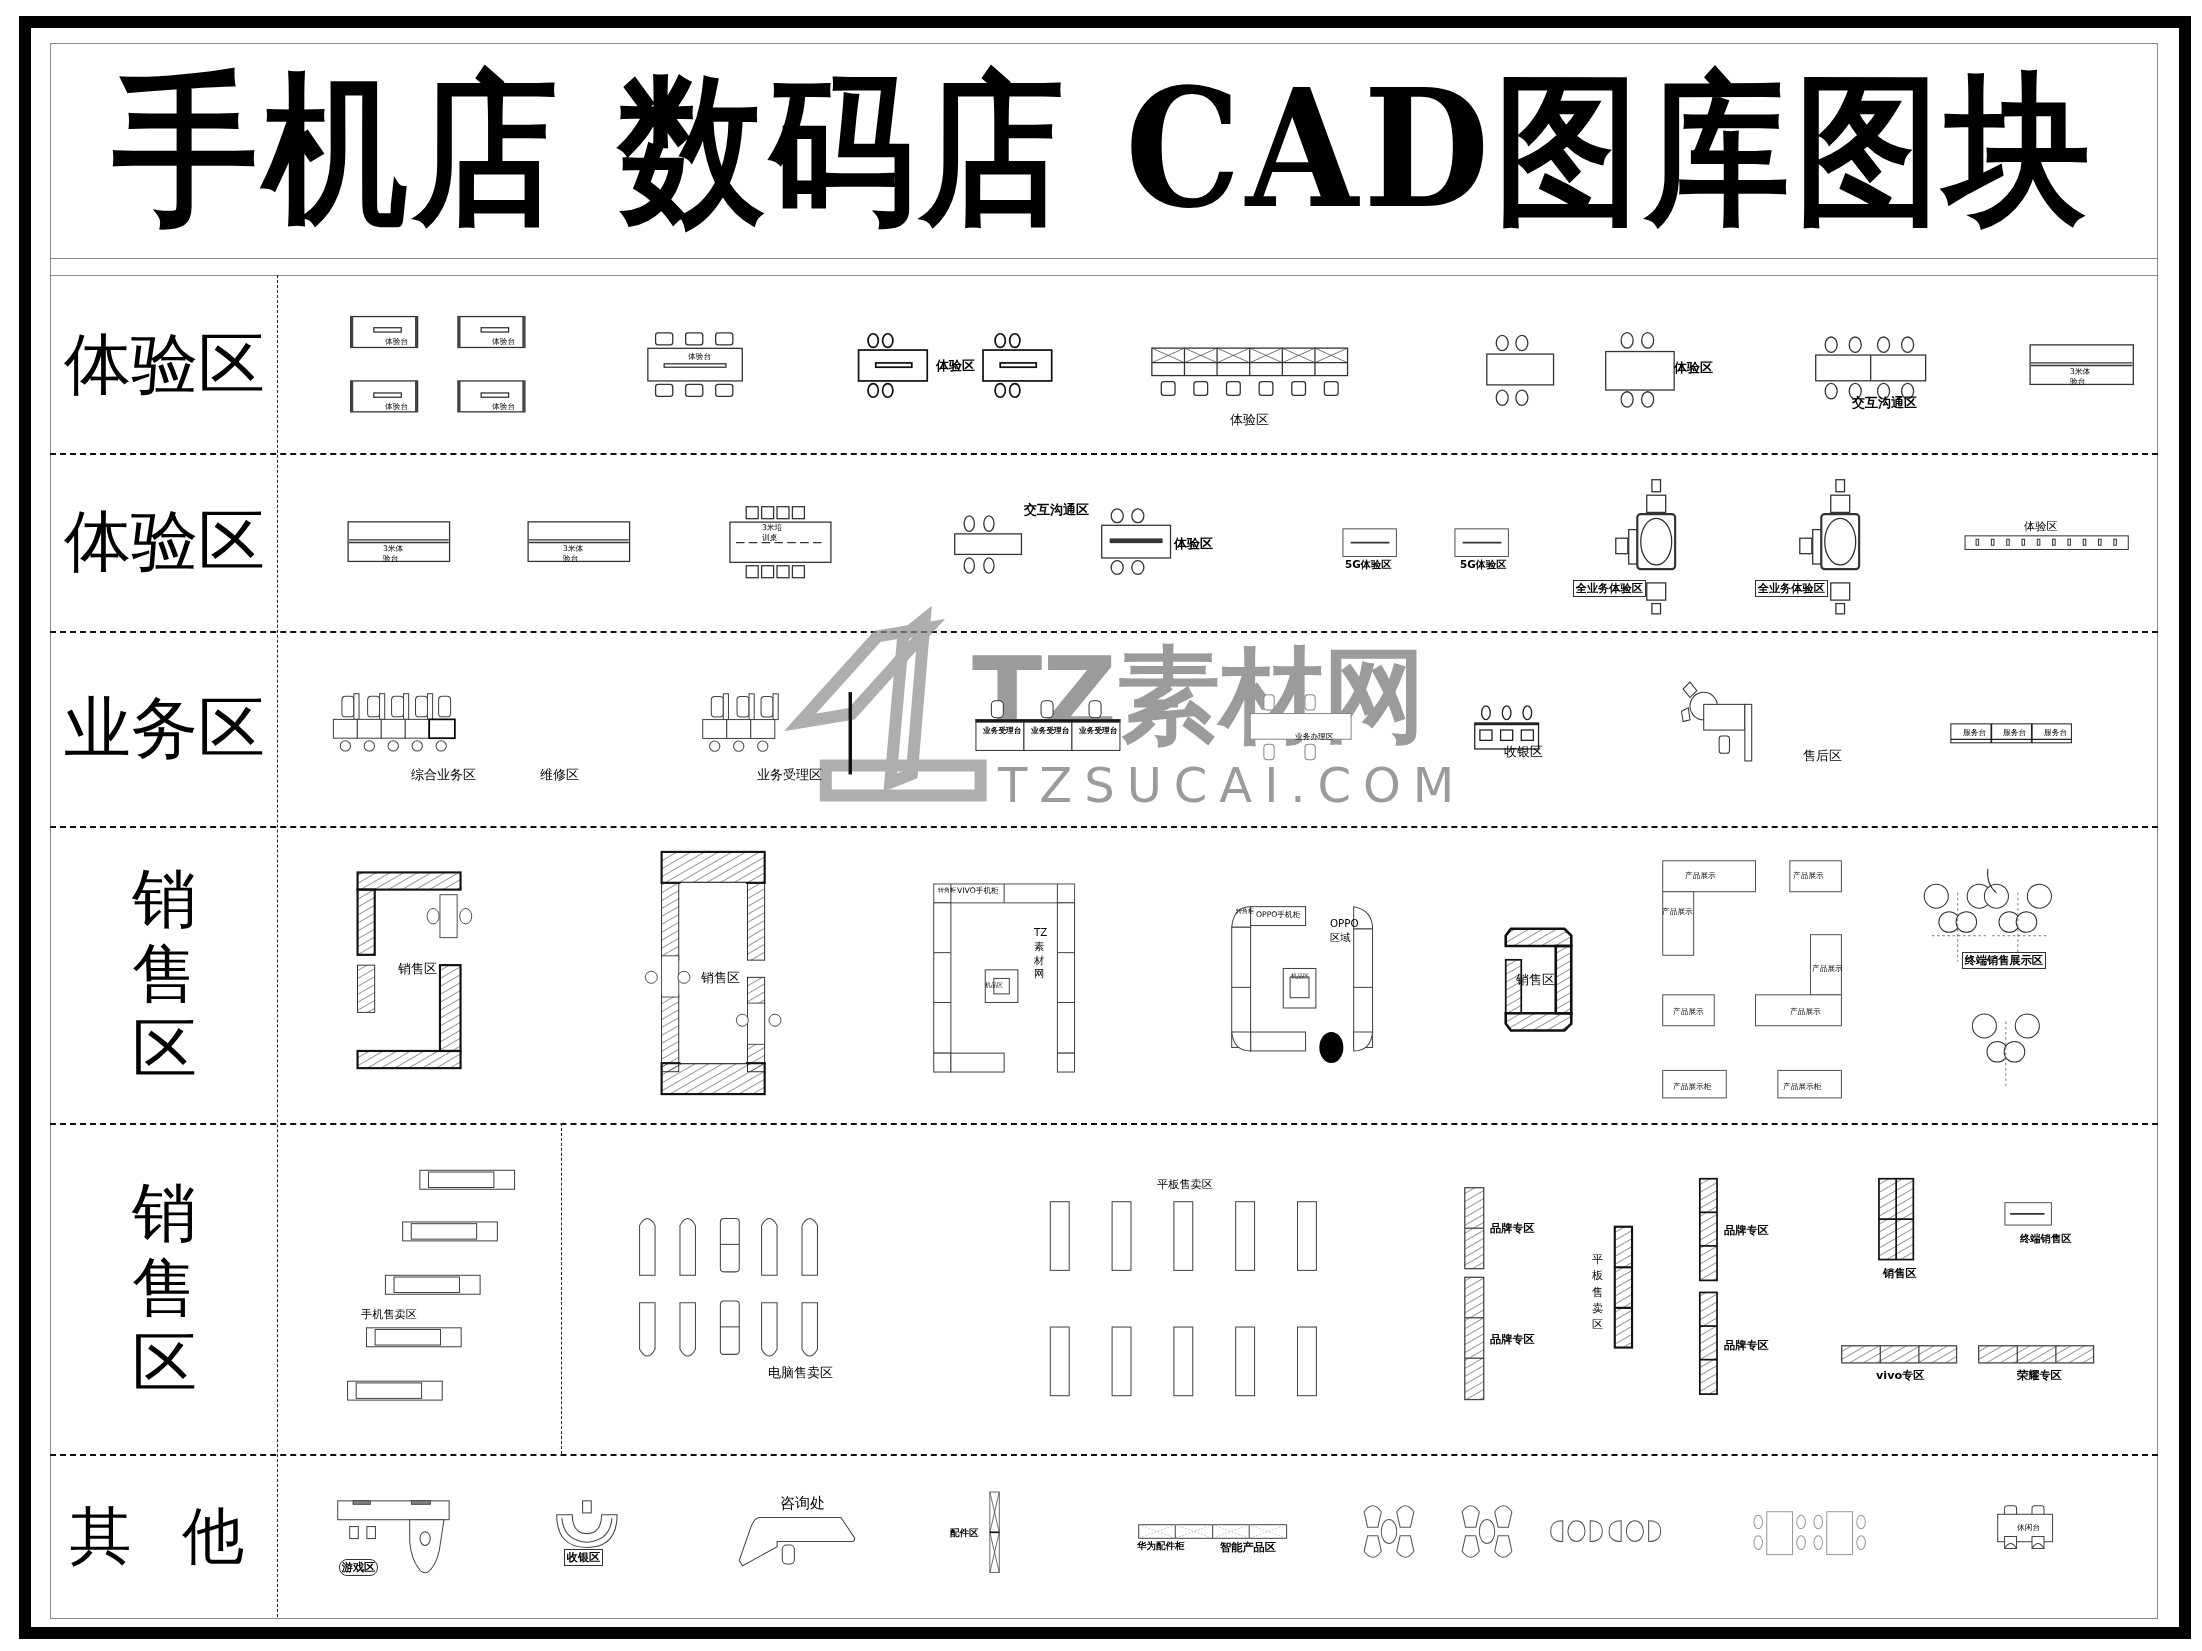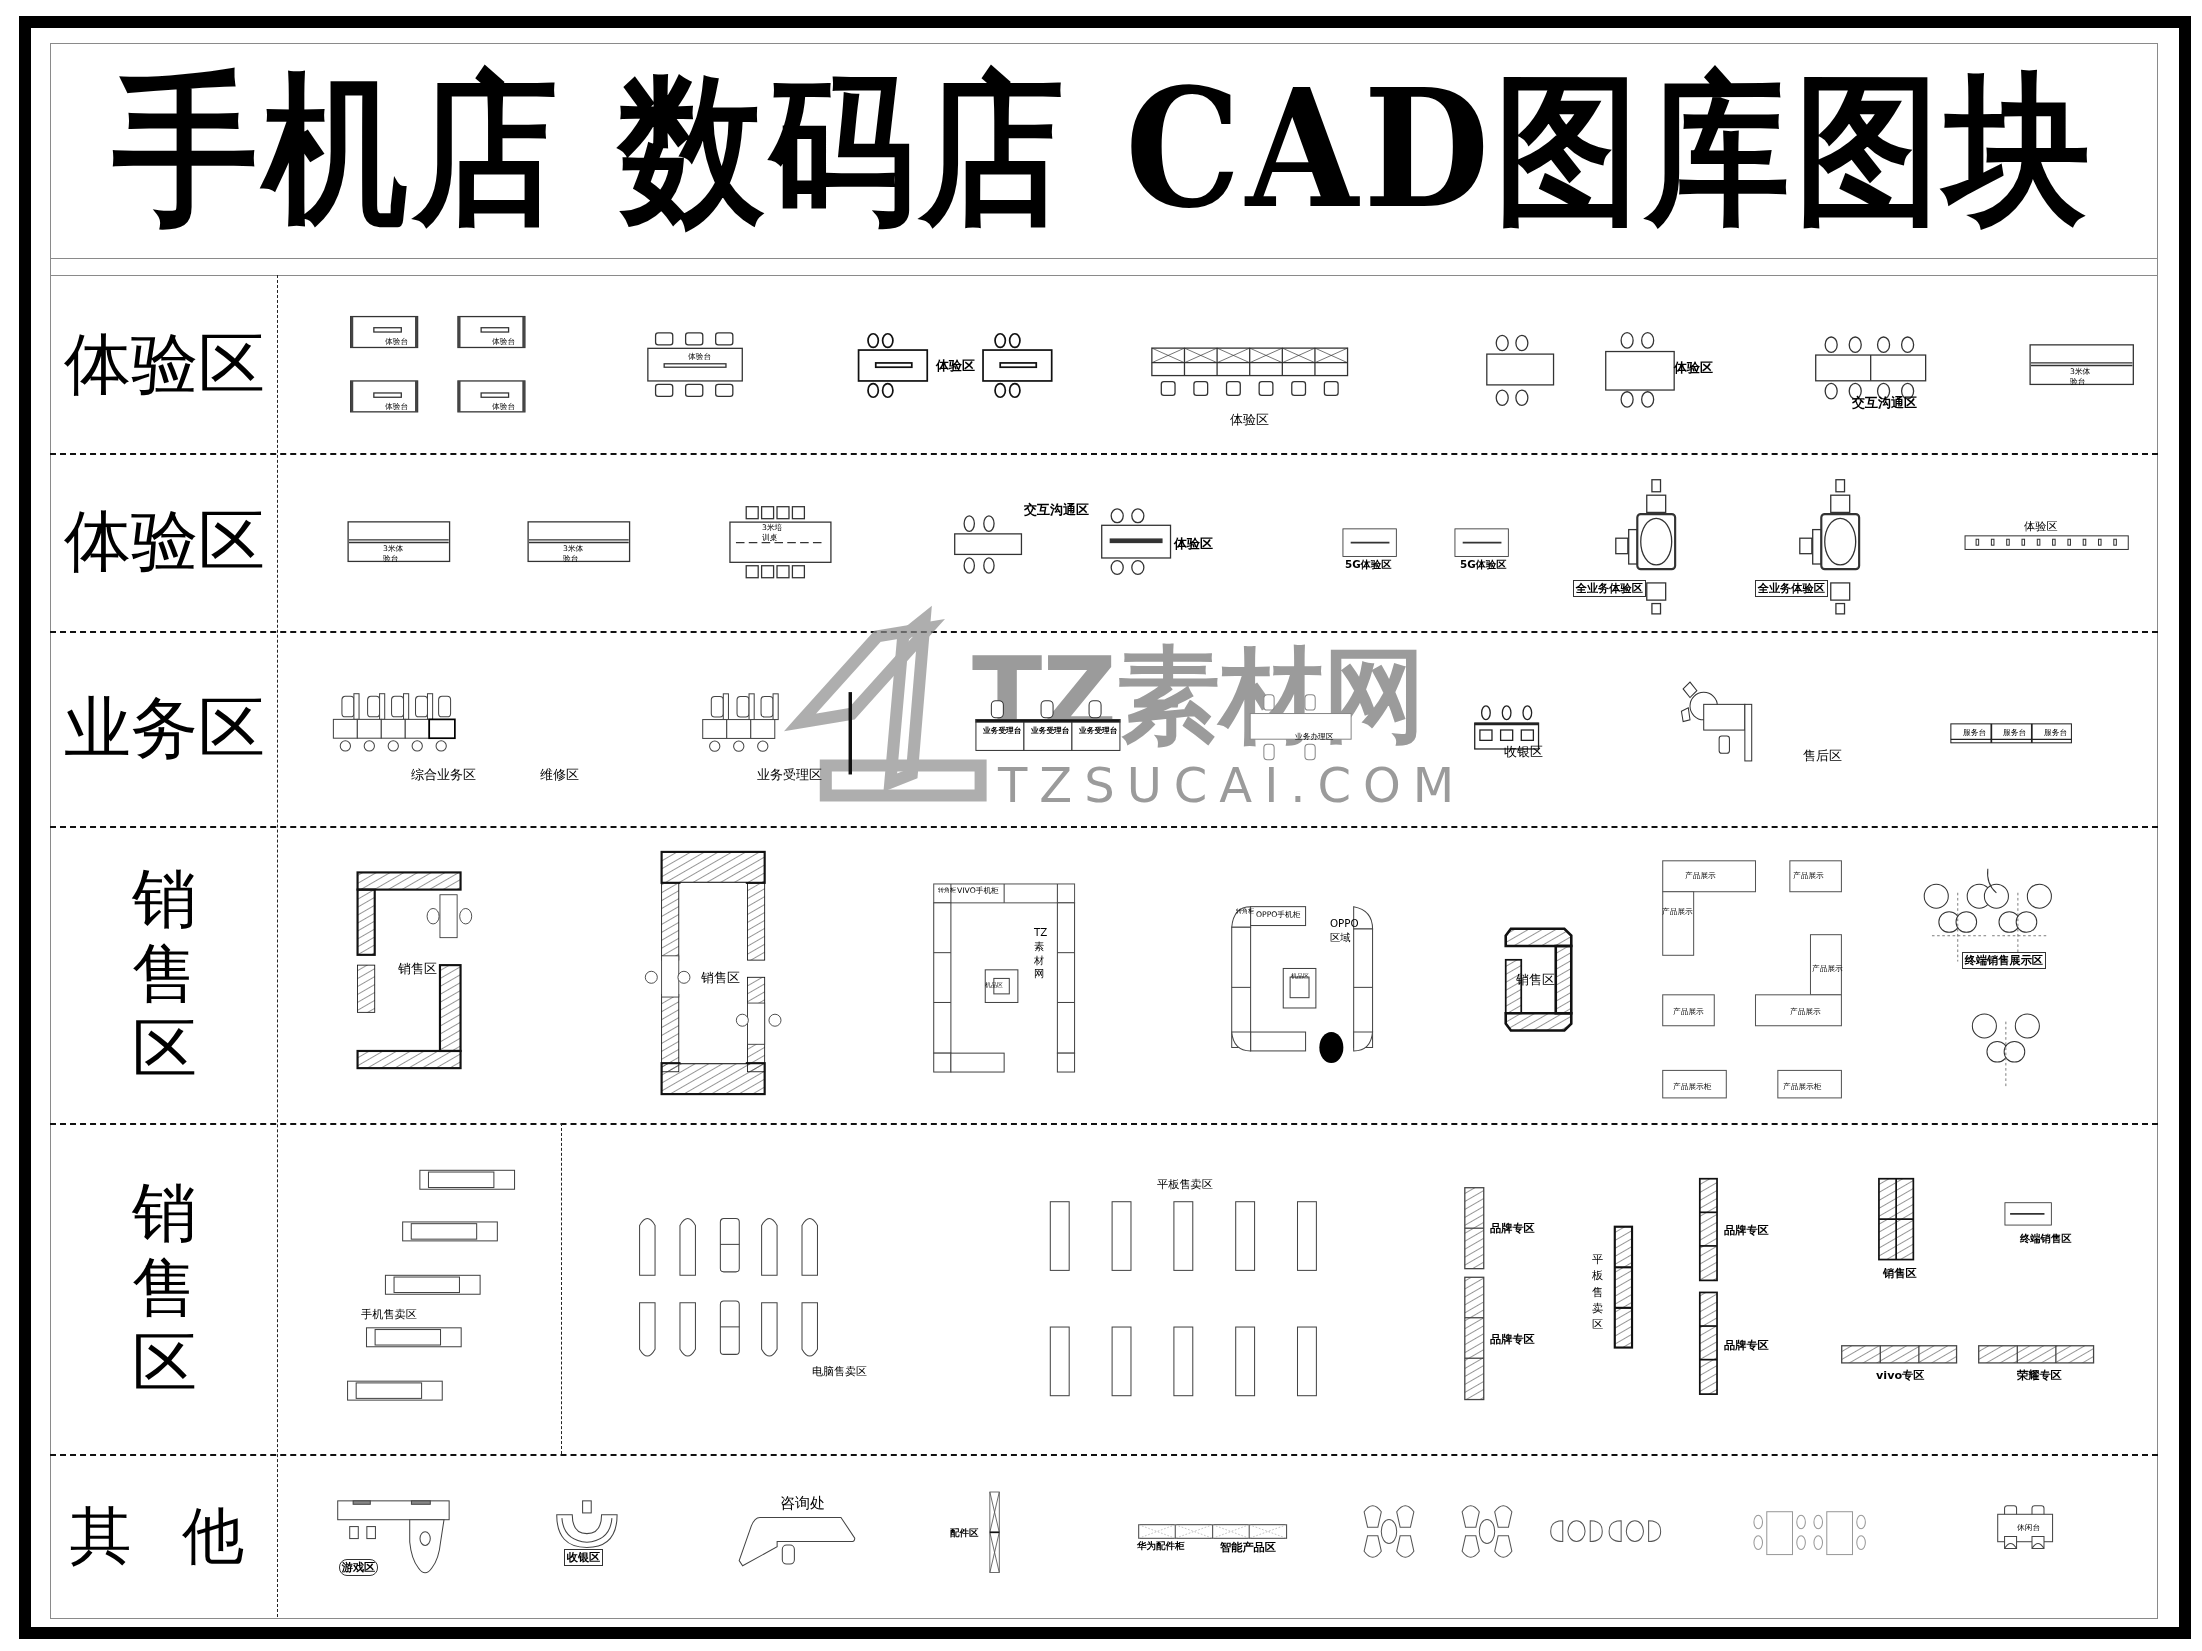--- a/index.html
+++ b/index.html
@@ -585,21 +585,21 @@
     <path d="M145 70 L145 12 Q154 -4 163 12 L163 70 Z"></path>
       <path d="M192 70 L192 12 Q201 -4 210 12 L210 70 Z"></path>
     <path d="M3 102 L3 156 Q12 172 21 156 L21 102 Z"></path>
       <path d="M50 102 L50 156 Q59 172 68 156 L68 102 Z"></path>
     <rect x="97" y="100" width="22" height="62" rx="4"></rect>
       <line x1="97" y1="130" x2="119" y2="130"></line>
     <path d="M145 102 L145 156 Q154 172 163 156 L163 102 Z"></path>
       <path d="M192 102 L192 156 Q201 172 210 156 L210 102 Z"></path>
   </g>
 </svg>
-<div class="lbl" style="left:812px;top:1364px;font-size:11px;">电脑售卖区</div>
+<div class="lbl" style="left:768px;top:1364px;font-size:13px;">电脑售卖区</div>
 
 <svg style="left:1048px;top:1200px;" width="293" height="206" viewBox="0 0 340 240">
   <g fill="#fff" stroke="#444" stroke-width="1.2">
     <rect x="2" y="2" width="22" height="80"></rect>
       <rect x="74" y="2" width="22" height="80"></rect>
       <rect x="146" y="2" width="22" height="80"></rect>
       <rect x="218" y="2" width="22" height="80"></rect>
       <rect x="290" y="2" width="22" height="80"></rect>
     <rect x="2" y="148" width="22" height="80"></rect>
       <rect x="74" y="148" width="22" height="80"></rect>

